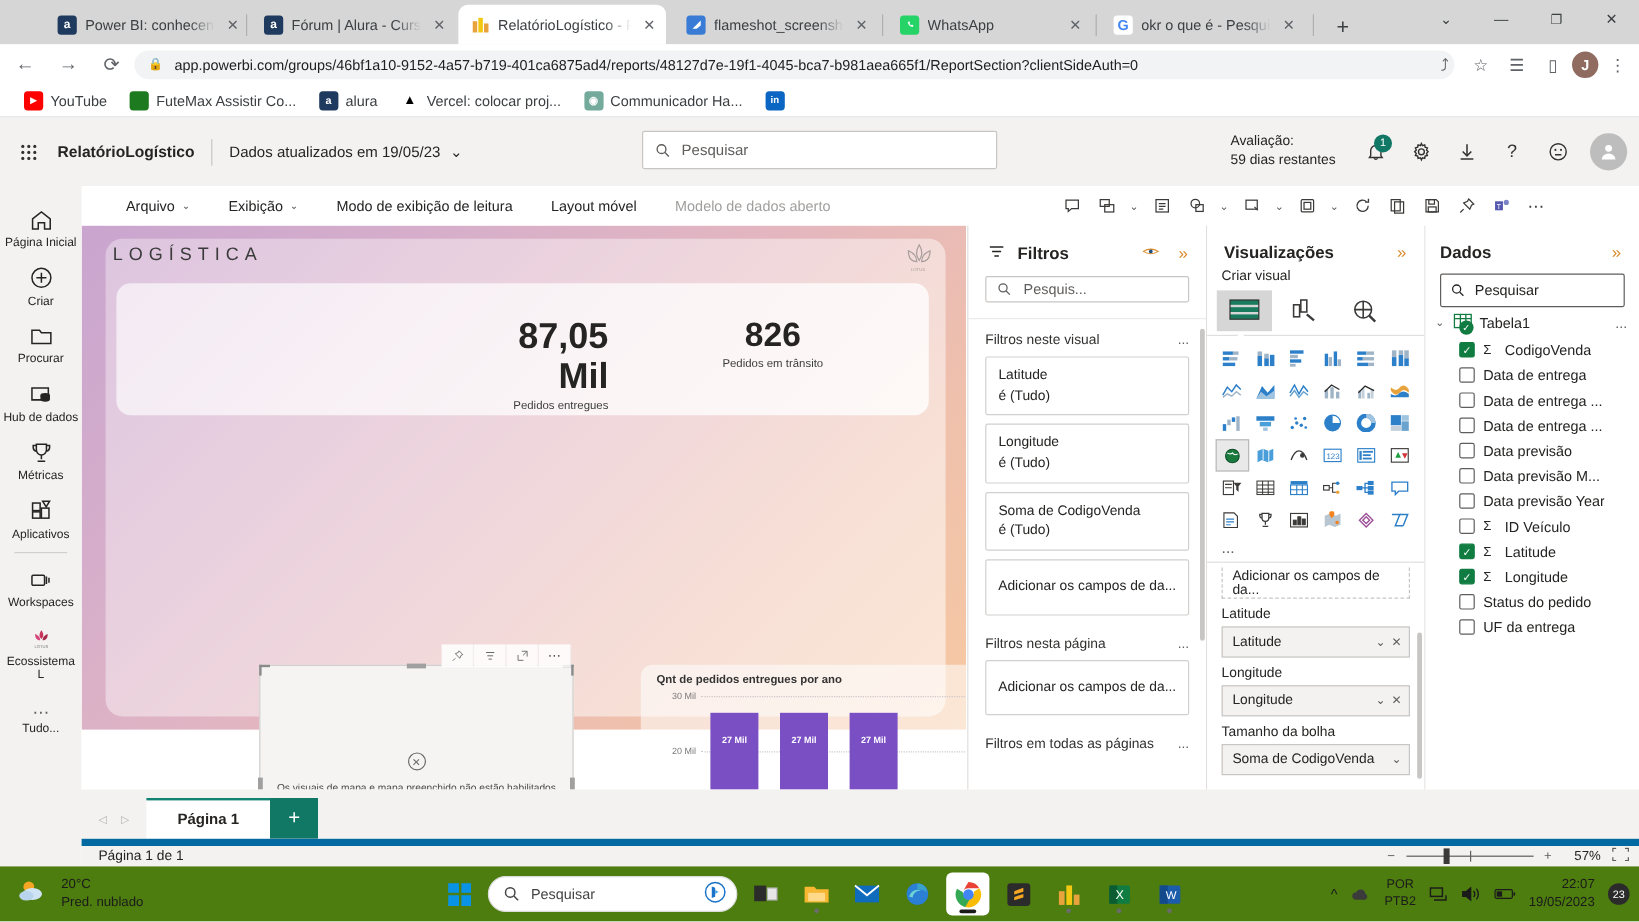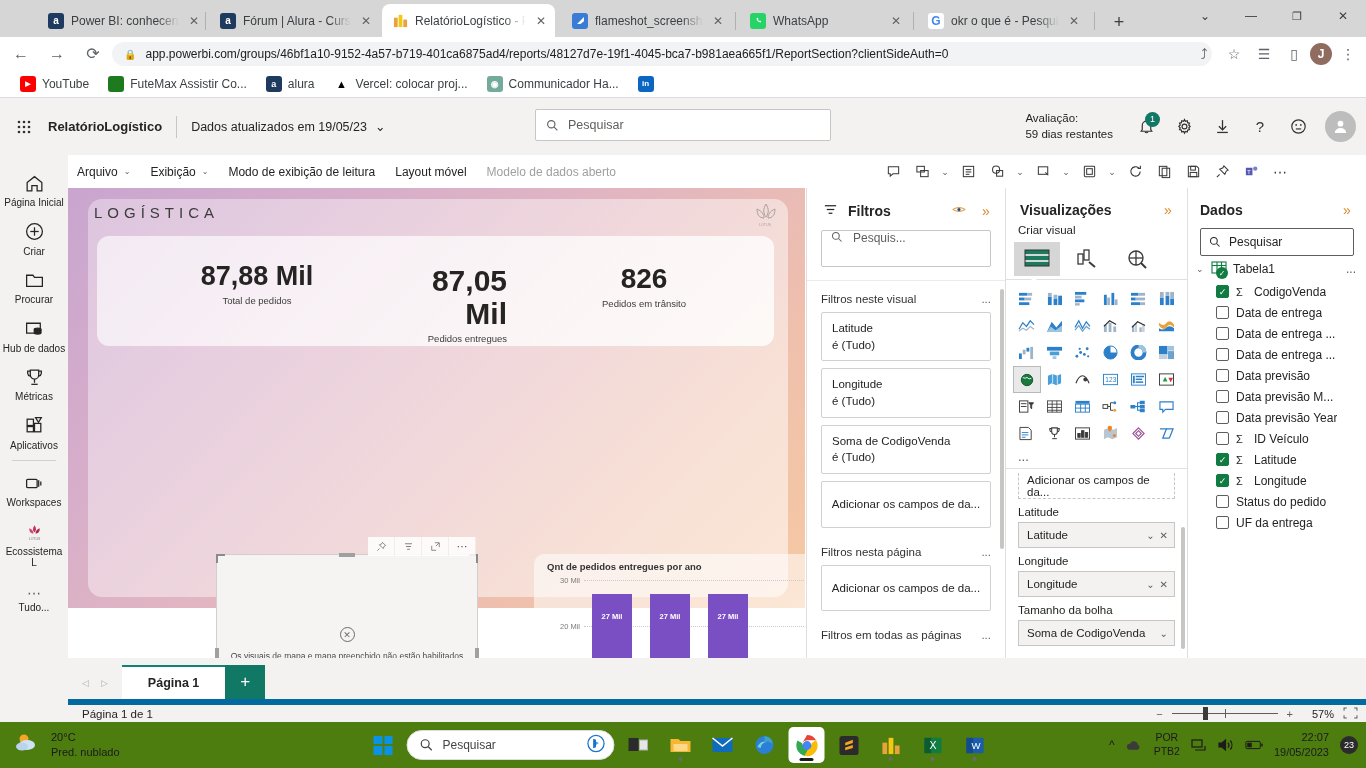--- a/index.html
+++ b/index.html
@@ -198,22 +198,22 @@
 
   
   .pane-filters {
     position: absolute; top: 188px; left: 806px; width: 200px; height: 507px;
     background: #ffffff; border-left: 1px solid #e1dfdd; border-right: 1px solid #e1dfdd;
   }
   .pane-head { display: flex; align-items: center; padding: 14px 10px 10px 14px; gap: 9px; }
   .pane-head .ptitle { font-size: 14px; font-weight: 600; color: #252423; flex: 1; }
   .pane-head .pic { color: #605e5c; font-size: 12px; width: 18px; text-align: center; }
   .filter-search {
-    margin: 0 14px; height: 37px; border: 1px solid #c8c6c4; border-radius: 2px;
-    display: flex; align-items: flex-start; gap: 10px; padding: 0 9px;
+    margin: 0 14px; height: 18px; border: 1px solid #c8c6c4; border-radius: 2px;
+    display: flex; align-items: center; gap: 10px; padding: 10px 9px;
     font-size: 12px; color: #605e5c;
   }
   .filters-body { margin-top: 13px; border-top: 1px solid #edebe9; padding: 12px 14px 0; height: 400px; overflow: hidden; position: relative; }
   .fgroup-head { display: flex; align-items: center; font-size: 11.5px; color: #323130; margin-bottom: 7px; }
   .fgroup-head span:first-child { flex: 1; }
   .fcard {
     border: 1px solid #d2d0ce; border-radius: 2px; padding: 7px 10px; margin-bottom: 7px;
     font-size: 11.5px; color: #252423; line-height: 1.45;
   }
   .fcard.add { text-align: center; padding: 14px 8px; color: #252423; }
@@ -486,21 +486,21 @@
       <div class="user-circle">
         <svg width="17" height="17" viewBox="0 0 16 16" fill="#fff">
             <circle cx="8" cy="5.3" r="2.7"></circle>
             <path d="M2.6 14 a5.4 4.6 0 0 1 10.8 0z"></path>
           </svg>
       </div>
     </div>
   </div>
 
   <div style="position:absolute;top:155px;left:68px;width:1298px;height:33px;background:#ffffff;display:flex;align-items:center;">
-    <div style="display:flex;align-items:center;gap:2px;padding-left:0">
+    <div style="display:flex;align-items:center;gap:14px;padding-left:28px">
       <div style="display:flex;align-items:center;gap:6px;padding:5px 9px;font-size:12px;color:#252423">
         <span>Arquivo</span>
         <span style="font-size:8px;color:#605e5c">⌄</span>
       </div>
       <div style="display:flex;align-items:center;gap:6px;padding:5px 9px;font-size:12px;color:#252423">
         <span>Exibição</span>
         <span style="font-size:8px;color:#605e5c">⌄</span>
       </div>
       <div style="padding:5px 9px;font-size:12px;color:#252423">Modo de exibição de leitura</div>
       <div style="padding:5px 9px;font-size:12px;color:#252423">Layout móvel</div>
@@ -680,24 +680,20 @@
       <div class="lotus-logo">
         <svg width="34" height="34" viewBox="0 0 34 34" fill="none" stroke="#6b6b6b" stroke-width="1">
           <path d="M17 6 c3 5 3 9 0 13 c-3-4 -3-8 0-13z"></path>
           <path d="M8 11 c5 2 7 6 7 9 c-5 0 -7-4 -7-9z"></path>
           <path d="M26 11 c-5 2 -7 6 -7 9 c5 0 7-4 7-9z"></path>
           <text x="10" y="28" font-size="3.6" fill="#6b6b6b" stroke="none" font-family="sans-serif">LOTUS</text>
         </svg>
       </div>
 
       <div class="kpi-card">
-        <div class="kpi kpi-1">
-          <div class="kval">87,88 Mil</div>
-          <div class="klab">Total de pedidos</div>
-        </div>
         <div class="kpi kpi-2">
           <div class="kval">87,05 Mil</div>
           <div class="klab">Pedidos entregues</div>
         </div>
         <div class="kpi kpi-3">
           <div class="kval">826</div>
           <div class="klab">Pedidos em trânsito</div>
         </div>
       </div>
     </div>

